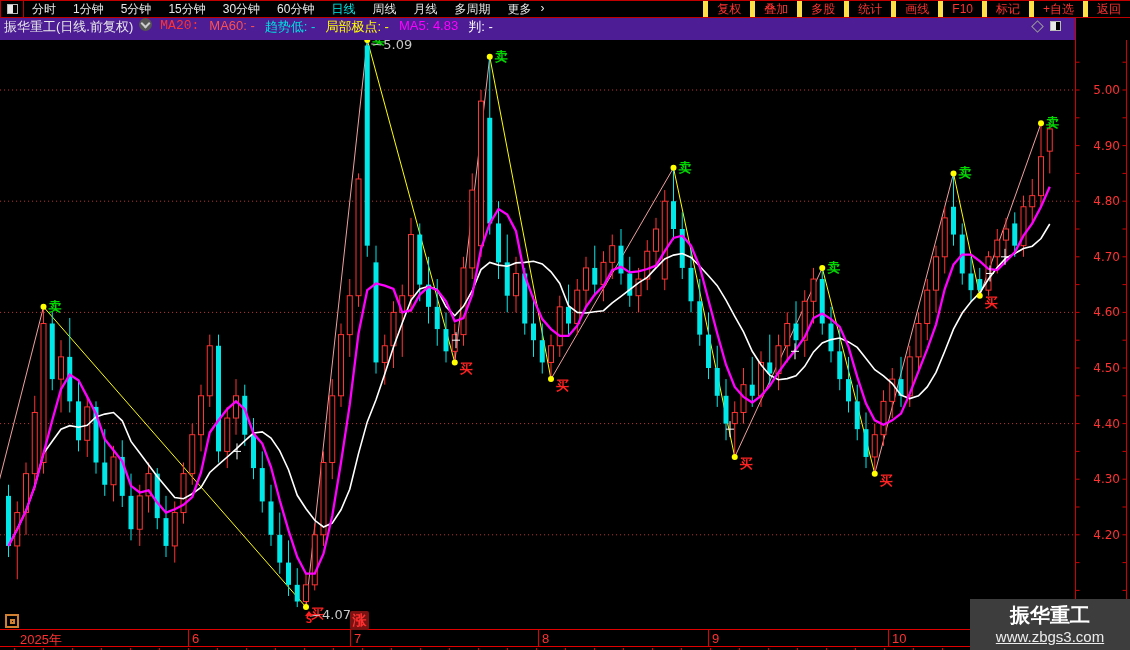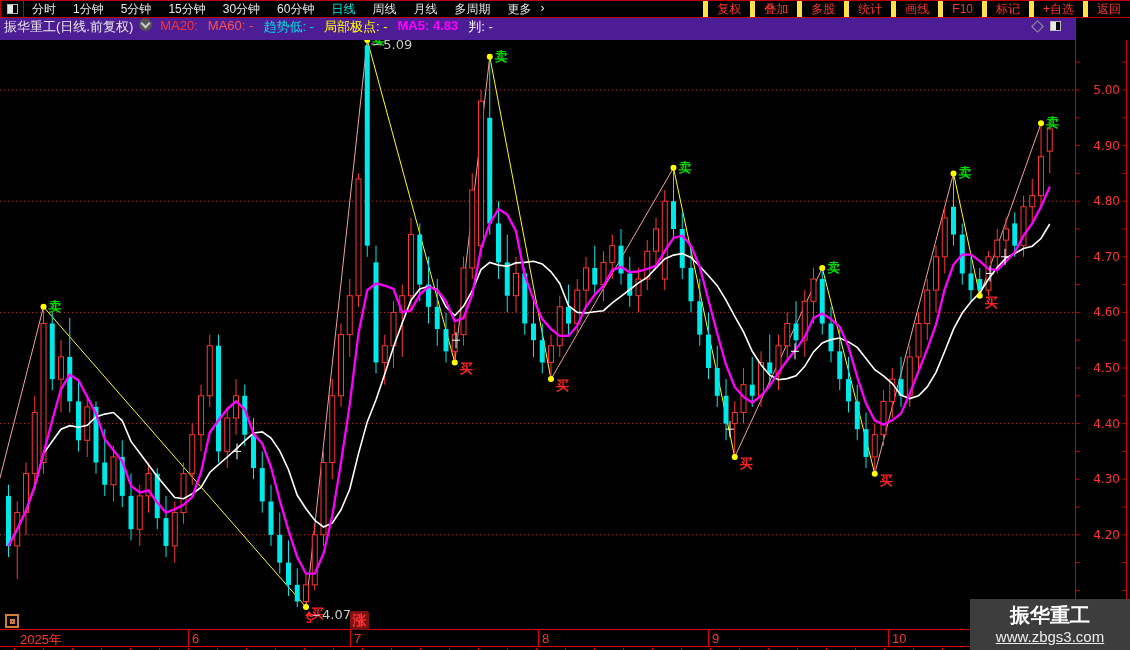--- a/index.html
+++ b/index.html
@@ -468,25 +468,25 @@
         <span class="tb-rcell">标记</span>
         <span class="tb-rcell">+自选</span>
         <span class="tb-rcell">返回</span>
       </div>
   </div>
 
   <div class="titlebar">
     <span class="chart-title">振华重工(日线.前复权)</span>
     <span class="chev-circle"></span>
     <div class="indicators" id="indicators">
-        <span class="ind" style="color: rgb(255, 50, 50);">MA20:</span>
+        <span class="ind" style="color: rgb(255, 50, 50); font-family: Liberation Mono, monospace;">MA20:</span>
         <span class="ind" style="color: rgb(255, 80, 80);">MA60: -</span>
         <span class="ind" style="color: rgb(0, 224, 224);">趋势低: -</span>
         <span class="ind" style="color: rgb(255, 255, 0);">局部极点: -</span>
-        <span class="ind" style="color: rgb(255, 0, 255); font-weight: bold;">MA5: 4.83</span>
+        <span class="ind" style="color: rgb(255, 0, 255);">MA5: 4.83</span>
         <span class="ind" style="color: rgb(255, 255, 255);">判: -</span>
       </div>
     <div class="tb-corner">
       <span class="diamond"></span>
       <span class="split-square"></span>
     </div>
   </div>
   <div class="vline-title"></div>
 
   <div class="xaxis" id="xaxis">

